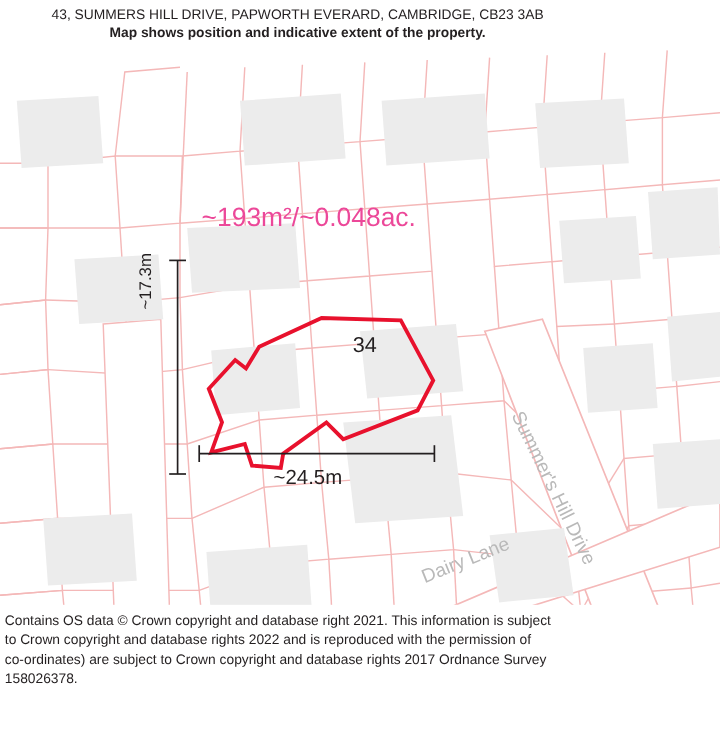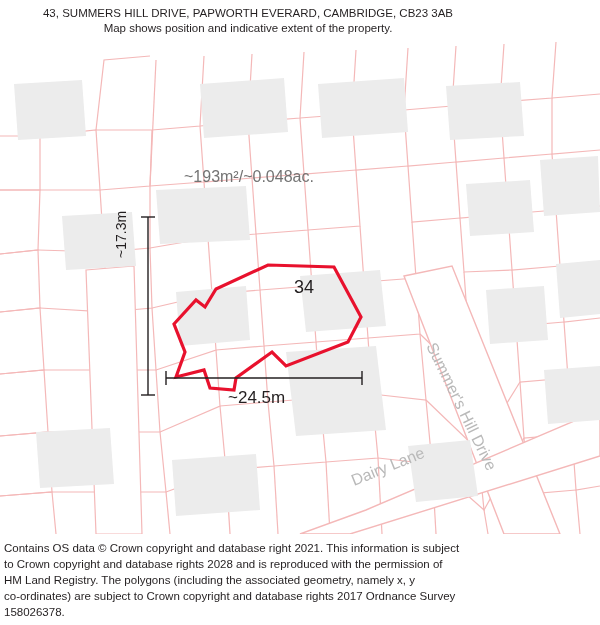--- a/index.html
+++ b/index.html
@@ -31,43 +31,43 @@
   }
   .header .title {
     font-size: 11.5px;
     line-height: 15px;
     color: #231f20;
   }
   .header .subtitle {
     font-size: 11.5px;
     line-height: 15px;
     color: #231f20;
+    font-weight: bold;
   }
   .map-area {
     position: absolute;
     top: 40px;
     left: 0;
     width: 600px;
     height: 494px;
     background: #ffffff;
     overflow: hidden;
   }
   .map-svg {
     display: block;
   }
   .overlay-text {
     position: absolute;
     pointer-events: none;
   }
   .area-label {
     left: 168px;
     top: 128px;
-    font-size: 16px;
-    color: #737373;
-    margin-left: 16px;
+    font-size: 22px;
+    color: #ec4899;
   }
   .plot-number {
     left: 294px;
     top: 237px;
     font-size: 18px;
     color: #231f20;
   }
   .width-label {
     left: 228px;
     top: 348px;
@@ -83,21 +83,21 @@
     transform-origin: left top;
     white-space: nowrap;
   }
   .street-label {
     font-size: 16px;
     fill: #b9b9b9;
     font-family: "Liberation Sans", sans-serif;
   }
   .footer {
     position: absolute;
-    top: 534px;
+    top: 504px;
     left: 0;
     width: 600px;
     height: 91px;
     background: #ffffff;
     padding: 6px 4px 0 4px;
     box-sizing: border-box;
   }
   .footer p {
     margin: 0;
     font-size: 11.5px;
@@ -259,19 +259,18 @@
     </svg>
 
     <div class="overlay-text area-label">~193m²/~0.048ac.</div>
     <div class="overlay-text plot-number">34</div>
     <div class="overlay-text width-label">~24.5m</div>
     <div class="overlay-text height-label">~17.3m</div>
   </div>
 
   <div class="footer">
     <p>Contains OS data © Crown copyright and database right 2021. This information is subject</p>
-    <p>to Crown copyright and database rights 2028 and is reproduced with the permission of</p>
-    <p>HM Land Registry. The polygons (including the associated geometry, namely x, y</p>
+    <p>to Crown copyright and database rights 2022 and is reproduced with the permission of</p>
     <p>co-ordinates) are subject to Crown copyright and database rights 2017 Ordnance Survey</p>
     <p>158026378.</p>
   </div>
 
 </div>
 
 </body></html>

